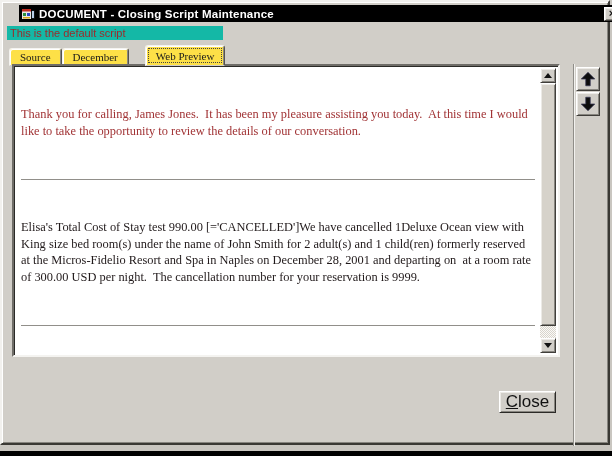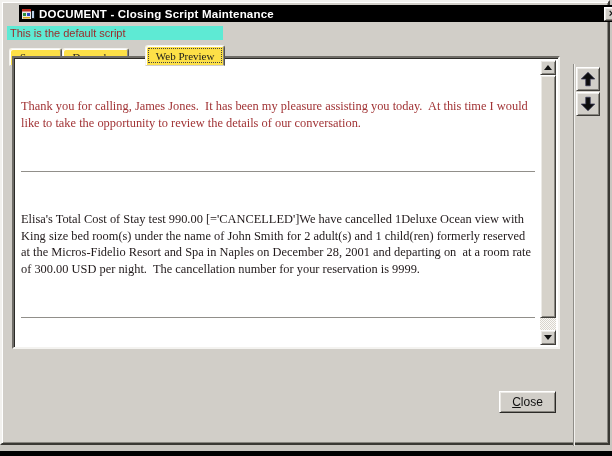--- a/index.html
+++ b/index.html
@@ -16,32 +16,32 @@
     display:flex;align-items:center;}
   .app-icon{width:14px;height:14px;margin:0 4px 0 2px;flex:0 0 auto;}
   .title-text{color:#fff;font-size:11.5px;font-weight:bold;letter-spacing:.2px;
     white-space:nowrap;overflow:hidden;flex:1;}
   .btn-x{width:16px;height:14px;margin-right:1px;background:#d1cec8;
     border:1px solid;border-color:#ffffff #403e3a #403e3a #ffffff;
     box-shadow:inset 1px 1px 0 #eceae6, inset -1px -1px 0 #87857f;
     display:flex;align-items:center;justify-content:center;
     font-size:11px;font-weight:bold;color:#111;line-height:1;cursor:default;}
 
-  .banner{position:absolute;left:5px;top:24px;width:216px;height:14px;background:#5eead4;
+  .banner{position:absolute;left:5px;top:24px;width:216px;height:14px;background:#14b8a6;
     color:#9b2b2b;font-size:11px;line-height:14px;padding-left:3px;white-space:nowrap;}
 
   .tabbar{position:absolute;left:7px;top:43px;height:21px;display:flex;align-items:flex-end;}
   .tab{height:18px;padding:0 10px;background:#fde047;font-size:11px;color:#1a1a1a;
     display:flex;align-items:center;justify-content:center;
     border:1px solid;border-color:#f4f3f0 #55534e #d1cec8 #f4f3f0;
     border-radius:3px 3px 0 0;
     box-shadow:inset 1px 1px 0 #ffffff, inset -1px 0 0 #8a8880;cursor:default;font-family:Liberation Serif, serif;}
   .tab.active{height:21px;z-index:2;outline:1px dotted #444;outline-offset:-4px;margin-left:16px;}
 
-  .content-box{position:absolute;left:10px;top:54px;width:548px;height:293px;background:#fff;
+  .content-box{position:absolute;left:10px;top:62px;width:548px;height:293px;background:#fff;
     border:2px solid;border-color:#6f6d68 #f4f3f0 #f4f3f0 #6f6d68;
     box-shadow:inset 1px 1px 0 #2b2a27;}
   .doc{position:absolute;left:2px;top:2px;right:20px;bottom:2px;overflow:hidden;
     padding:3px 2px 0 5px;font-family:"Liberation Serif",serif;
     font-size:12.4px;line-height:16.5px;color:#20191a;white-space:pre-wrap;}
   .doc p{margin:2px 0 3px 0;}
   .doc p.red{color:#a13335;}
   .doc hr{height:0;border:0;border-top:1px solid #918f8a;border-bottom:1px solid #ffffff;
     margin:4px 1px 3px 0;}
 
@@ -68,21 +68,21 @@
   .side-btn{position:absolute;left:574px;width:24px;height:24px;background:#d1cec8;
     border:1px solid;border-color:#ffffff #403e3a #403e3a #ffffff;
     box-shadow:inset 1px 1px 0 #eceae6, inset -1px -1px 0 #87857f;
     display:flex;align-items:center;justify-content:center;cursor:default;}
   .side-btn.up{top:65px;}
   .side-btn.down{top:90px;}
 
   .close-btn{position:absolute;left:497px;top:389px;width:57px;height:22px;background:#d1cec8;
     border:1px solid;border-color:#ffffff #2b2a27 #2b2a27 #ffffff;
     box-shadow:inset 1px 1px 0 #eceae6, inset -1px -1px 0 #87857f;
-    font-size:12px;color:#111;display:flex;align-items:center;justify-content:center;
+    font-size:17px;color:#111;display:flex;align-items:center;justify-content:center;
     cursor:default;}
   .close-btn span::first-letter{text-decoration:underline;}
 </style>
 </head>
 <body>
 
 <div class="desktop">
   <div class="window">
 
     <div class="titlebar">

